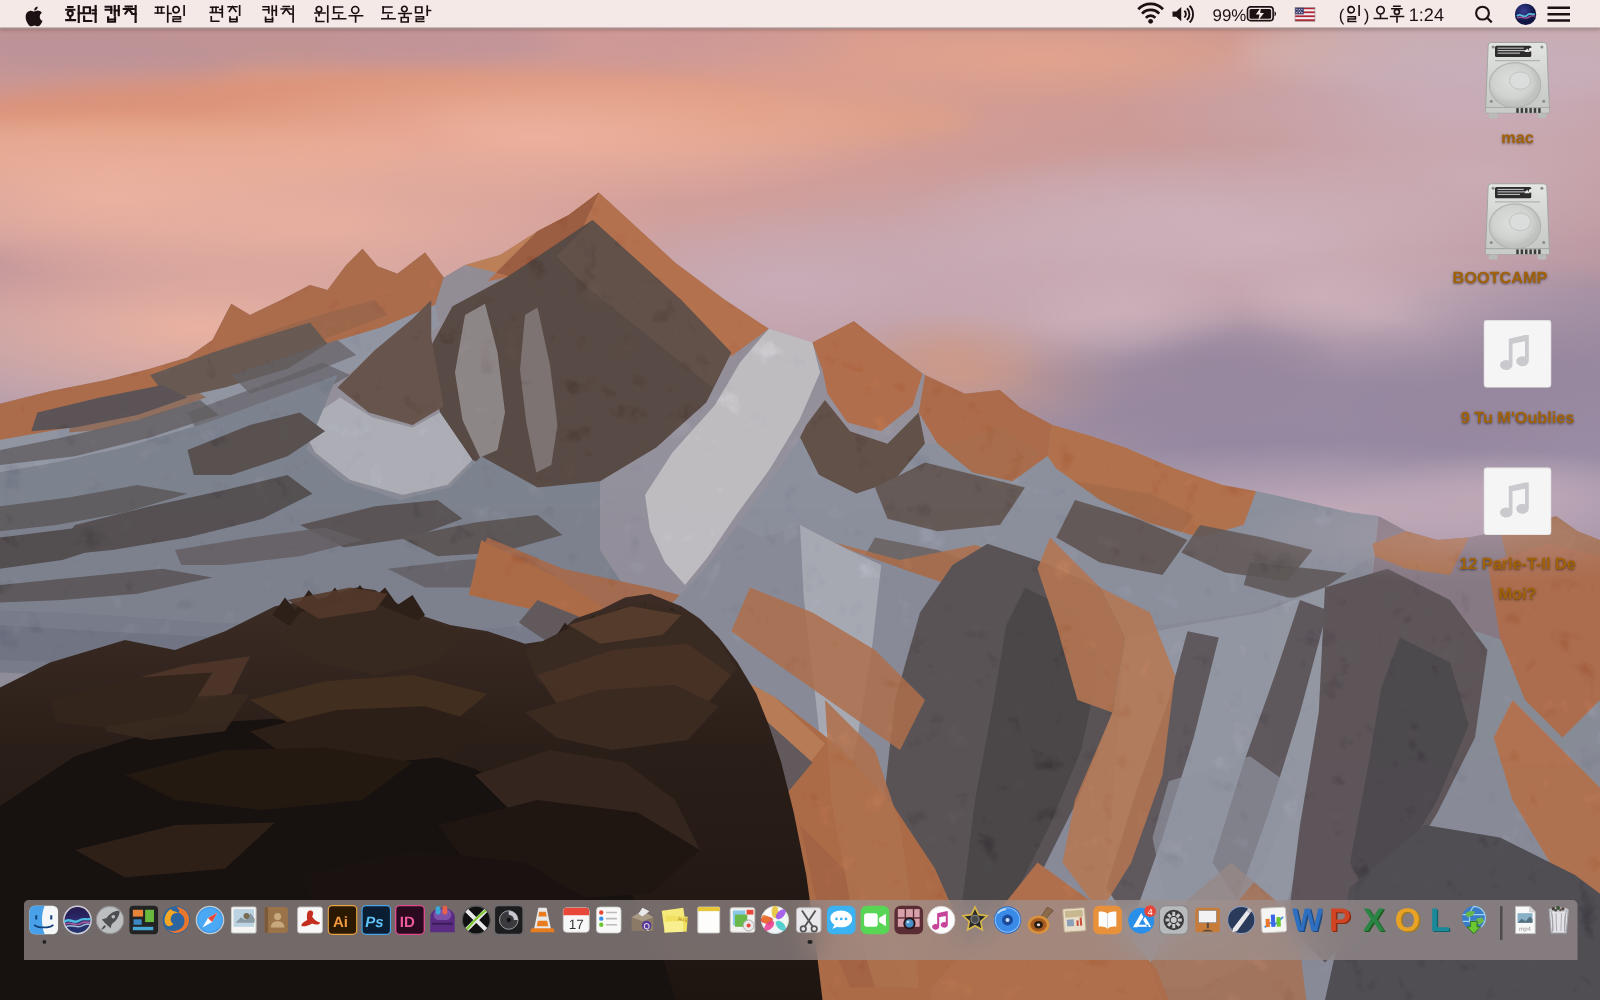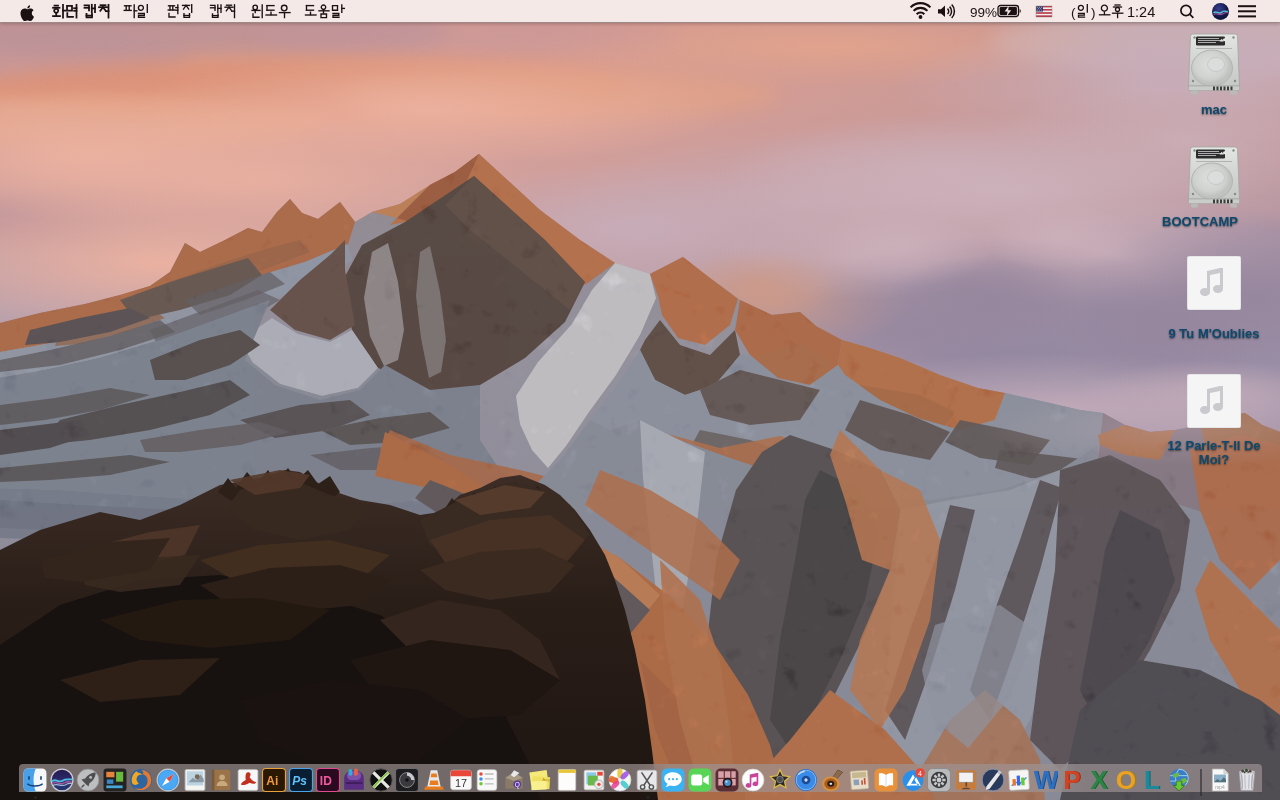--- a/index.html
+++ b/index.html
@@ -1,23 +1,23 @@
 <!DOCTYPE html>
 <html><head>
 <meta charset="utf-8">
 <style>
   html,body{margin:0;padding:0;width:1280px;height:800px;overflow:hidden;
     font-family:"Liberation Sans",sans-serif;}
   #wall{position:absolute;left:0;top:0;width:1280px;height:800px;z-index:0;}
   #menubar{position:absolute;left:0;top:0;width:1280px;height:22px;z-index:20;
     background:#f4e9e6;border-bottom:1px solid rgba(70,42,42,.5);box-shadow:0 1px 3px rgba(40,20,20,.25);}
   .dicon{position:absolute;z-index:5;text-align:center;}
-  .dlabel{position:absolute;z-index:5;color:#0c4a6e;font-size:13px;font-weight:bold;
+  .dlabel{position:absolute;z-index:5;color:#a16207;font-size:13px;font-weight:bold;
     text-align:center;text-shadow:0 1px 2px rgba(0,0,0,.55);letter-spacing:0;}
-  #dock{position:absolute;z-index:20;left:19px;top:764px;width:1243px;height:28px;
+  #dock{position:absolute;z-index:20;left:19px;top:720px;width:1243px;height:48px;
     background:rgba(158,148,148,.68);backdrop-filter:blur(13px);border-radius:4px 4px 0 0;text-align:center;}
   .dk{position:absolute;top:4px;width:24px;height:24px;}
 </style>
 </head>
 <body>
 <svg id="wall" viewBox="0 0 1280 800" preserveAspectRatio="none" xmlns="http://www.w3.org/2000/svg">
 <defs>
   <linearGradient id="skyV" x1="0" y1="0" x2="0" y2="1">
     <stop offset="0" stop-color="#d7998c"></stop>
     <stop offset="0.2" stop-color="#db9f92"></stop>
@@ -553,21 +553,21 @@
 </svg>
 </div>
 <div class="dlabel" style="left:1154px;top:326px;width:120px;">9 Tu M'Oublies</div>
 
 <div class="dicon" style="left:1187px;top:374px;width:54px;height:54px;">
 <svg width="54" height="54" viewBox="0 0 54 54" xmlns="http://www.w3.org/2000/svg">
   <rect x="0" y="0" width="54" height="54" rx="3" fill="#f6f5f6" stroke="#d8d7d8" stroke-width="1"></rect>
   <path fill="#c9c9ce" d="M33,12 L36,12 L36,33 a5,4 0 1 1 -3,-3.7 L33,17 L23,19 L23,36 a5,4 0 1 1 -3,-3.7 L20,15 Z"></path>
 </svg>
 </div>
-<div class="dlabel" style="left:1154px;top:439px;width:120px;line-height:14px;">12 Parle-T-Il De Moi?</div>
+<div class="dlabel" style="left:1154px;top:439px;width:120px;line-height:24px;">12 Parle-T-Il De Moi?</div>
 
 <div id="dock">
 <div class="dk" style="left:4.0px;"><svg width="24" height="24" viewBox="0 0 22 22" xmlns="http://www.w3.org/2000/svg">
         <rect x="0.5" y="0.5" width="21" height="21" rx="4" fill="#f5f6f8"></rect>
         <path d="M4.5,0.5 h7.2 c-1.3,3.2 -2,6.6 -2,10.5 c0,3.9 0.7,7.3 2,10.5 h-7.2 a4,4 0 0 1 -4,-4 v-13 a4,4 0 0 1 4,-4 z" fill="#47a0e8"></path>
         <path d="M5.5,7.5 v3.2 M16.5,7.5 v3.2" stroke="#14427a" stroke-width="1.5" fill="none"></path>
         <path d="M4,14.5 c2.5,2.6 11.5,2.6 14,0" stroke="#14427a" stroke-width="1.3" fill="none"></path>
       </svg></div>
 <div class="dk" style="left:30.6px;"><svg width="24" height="24" viewBox="0 0 22 22" xmlns="http://www.w3.org/2000/svg">
         <defs>

